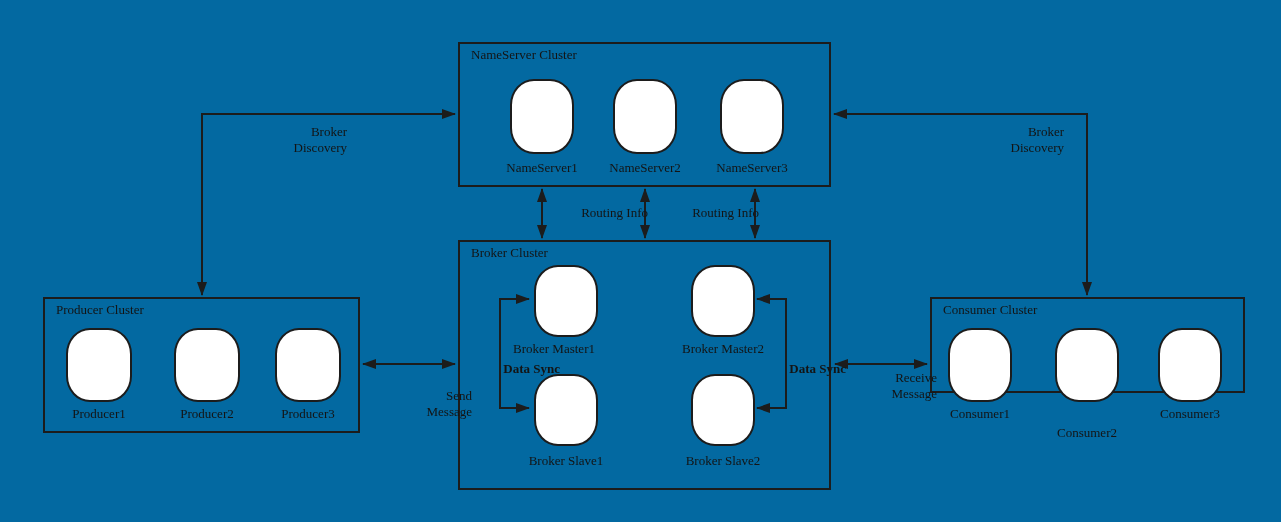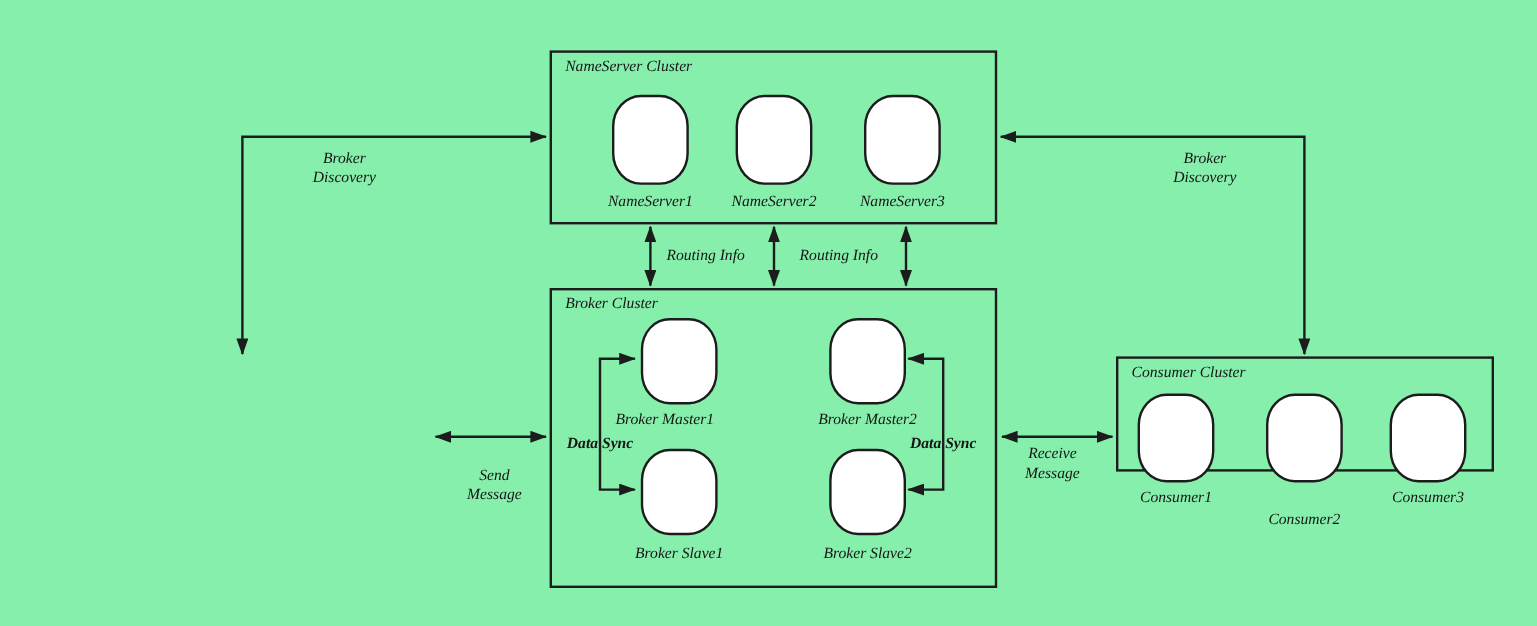--- a/index.html
+++ b/index.html
@@ -5,24 +5,23 @@
   html, body {
     margin: 0;
     padding: 0;
     background: #ffffff;
     font-family: "Liberation Serif", "DejaVu Serif", serif;
   }
   #canvas {
     position: relative;
     width: 1281px;
     height: 522px;
-    background: #86efac;
+    background: #0369a1;
     overflow: hidden;
     color: #141414;
-    font-style: italic;
   }
   .cluster {
     position: absolute;
     border: 2px solid #1c1c1c;
     background: transparent;
     box-sizing: border-box;
   }
   .cluster-title {
     position: absolute;
     left: 11px;
@@ -40,21 +39,21 @@
   .node-label {
     position: absolute;
     font-size: 13px;
     text-align: center;
     white-space: nowrap;
   }
   .edge-label {
     position: absolute;
     font-size: 13px;
     line-height: 16px;
-    text-align: center;
+    text-align: right;
     z-index: 6;
     white-space: nowrap;
   }
   .edge-label.bold { font-weight: bold; }
   #edges-layer {
     position: absolute;
     left: 0; top: 0;
     width: 1281px; height: 522px;
     z-index: 5;
     pointer-events: none;
@@ -102,20 +101,29 @@
     <div class="node-shape" style="left:74px; top:23px; width:64px; height:72px;"></div>
     <div class="node-shape" style="left:231px; top:23px; width:64px; height:72px;"></div>
     <div class="node-shape" style="left:74px; top:132px; width:64px; height:72px;"></div>
     <div class="node-shape" style="left:231px; top:132px; width:64px; height:72px;"></div>
     <div class="node-label" style="left:29px; top:99px; width:130px;">Broker Master1</div>
     <div class="node-label" style="left:198px; top:99px; width:130px;">Broker Master2</div>
     <div class="node-label" style="left:41px; top:211px; width:130px;">Broker Slave1</div>
     <div class="node-label" style="left:198px; top:211px; width:130px;">Broker Slave2</div>
   </div>
 
+  <div class="cluster" style="left:43px; top:297px; width:317px; height:136px;">
+    <div class="cluster-title">Producer Cluster</div>
+    <div class="node-shape" style="left:21px; top:29px; width:66px; height:74px;"></div>
+    <div class="node-shape" style="left:129px; top:29px; width:66px; height:74px;"></div>
+    <div class="node-shape" style="left:230px; top:29px; width:66px; height:74px;"></div>
+    <div class="node-label" style="left:-1px; top:107px; width:110px;">Producer1</div>
+    <div class="node-label" style="left:107px; top:107px; width:110px;">Producer2</div>
+    <div class="node-label" style="left:208px; top:107px; width:110px;">Producer3</div>
+  </div>
 
   <div class="cluster" style="left:930px; top:297px; width:315px; height:96px;">
     <div class="cluster-title">Consumer Cluster</div>
     <div class="node-shape" style="left:16px; top:29px; width:64px; height:74px;"></div>
     <div class="node-shape" style="left:123px; top:29px; width:64px; height:74px;"></div>
     <div class="node-shape" style="left:226px; top:29px; width:64px; height:74px;"></div>
     <div class="node-label" style="left:-7px; top:107px; width:110px;">Consumer1</div>
     <div class="node-label" style="left:100px; top:107px; width:110px;margin-top:19px;">Consumer2</div>
     <div class="node-label" style="left:203px; top:107px; width:110px;">Consumer3</div>
   </div>

